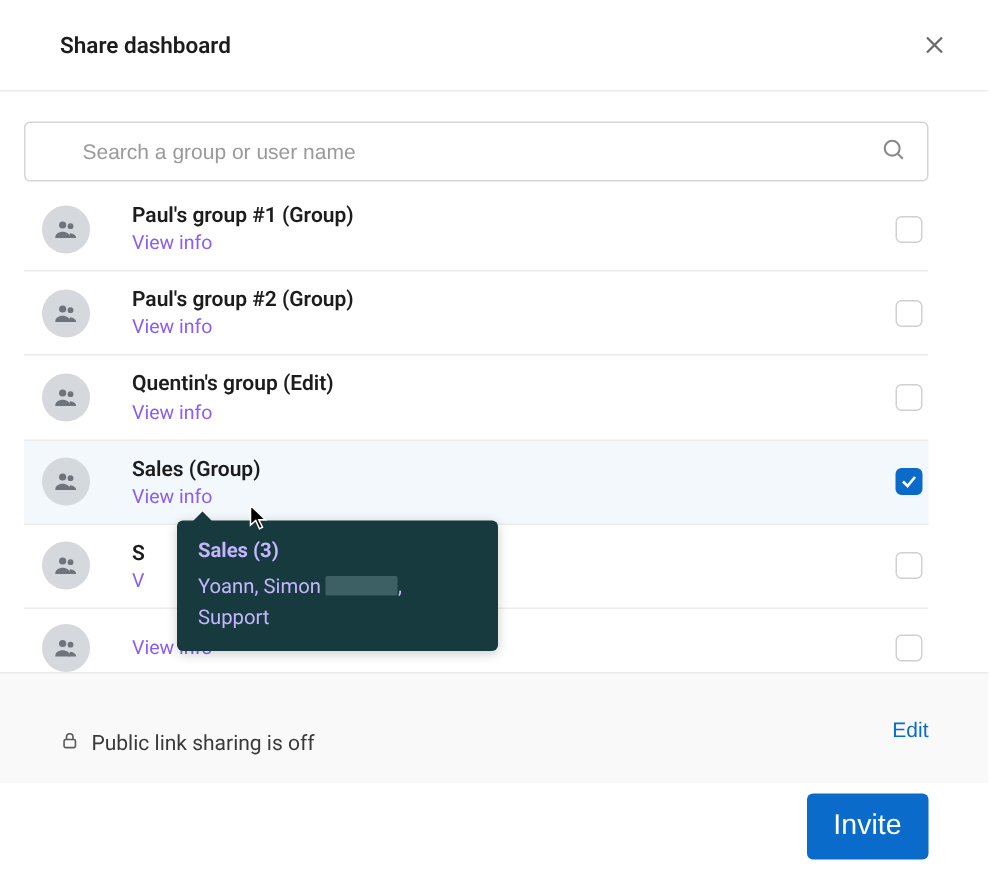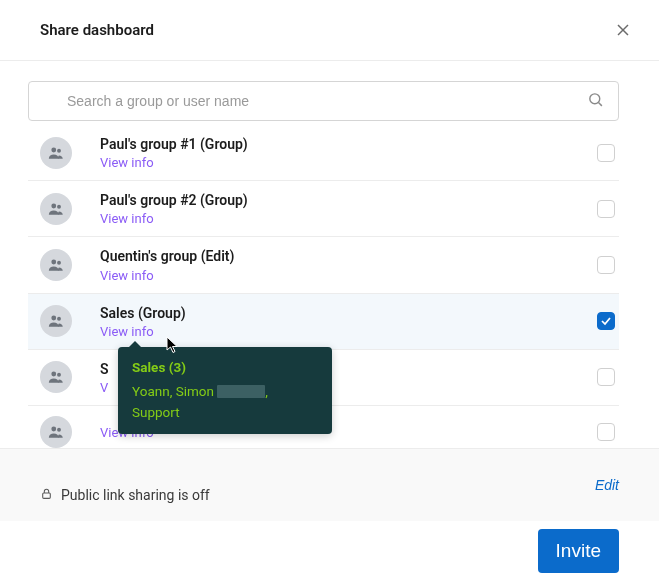--- a/index.html
+++ b/index.html
@@ -33,21 +33,21 @@
       background: none;
       border: none;
       cursor: pointer;
       color: #6b6b6b;
       padding: 4px;
       display: flex;
       align-items: center;
       justify-content: center;
     }
     .content {
-      padding: 20px 40px 0 28px;
+      padding: 20px 40px 0 16px;
     }
     .search-wrapper {
       position: relative;
       border: 1px solid #d5d5d5;
       border-radius: 4px;
       display: flex;
       align-items: center;
       padding: 0 14px;
       height: 40px;
       margin-bottom: 4px;
@@ -133,21 +133,21 @@
     .checkbox.checked {
       background: #0b6bcb;
       border-color: #0b6bcb;
       color: #fff;
     }
     .tooltip {
       position: absolute;
       left: 118px;
       top: 347px;
       background: #163a3d;
-      color: #84cc16;
+      color: #c4b5fd;
       border-radius: 4px;
       padding: 10px 14px 12px 14px;
       width: 214px;
       font-size: 13.5px;
       line-height: 1.5;
       box-shadow: 0 2px 8px rgba(0,0,0,0.2);
       z-index: 10;
     }
     .tooltip::before {
       content: '';
@@ -204,21 +204,20 @@
       align-items: center;
       gap: 8px;
       margin-top: 20px;
     }
     .edit-link {
       color: #0b6bcb;
       cursor: pointer;
       background: none;
       border: none;
       font-size: 14px;
-      font-style: italic;
     }
     .invite-bar {
       position: absolute;
       right: 40px;
       top: 529px;
     }
     .invite-btn {
       background: #0b6bcb;
       color: #fff;
       border: none;

